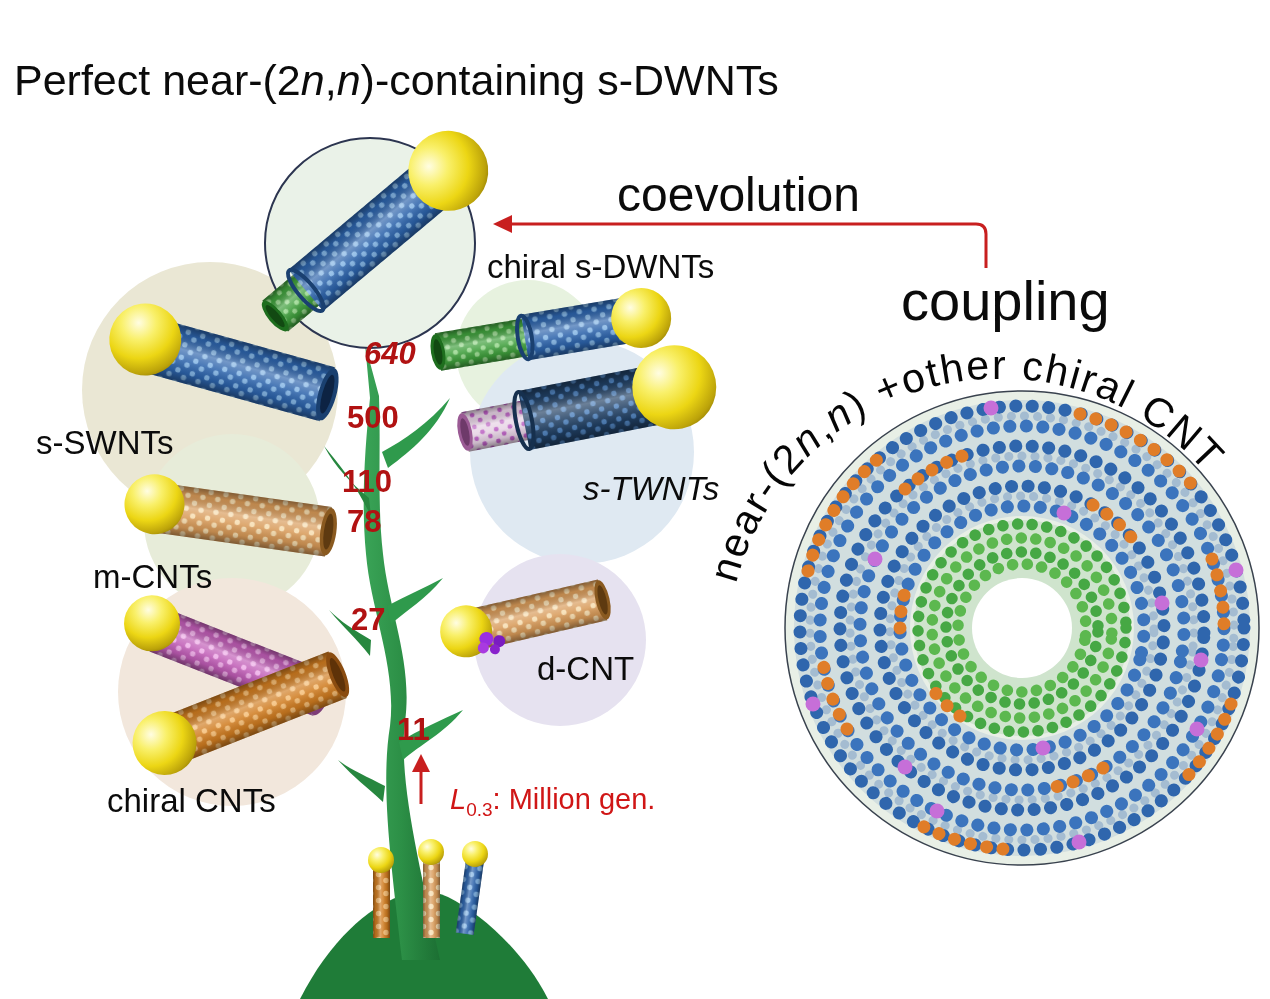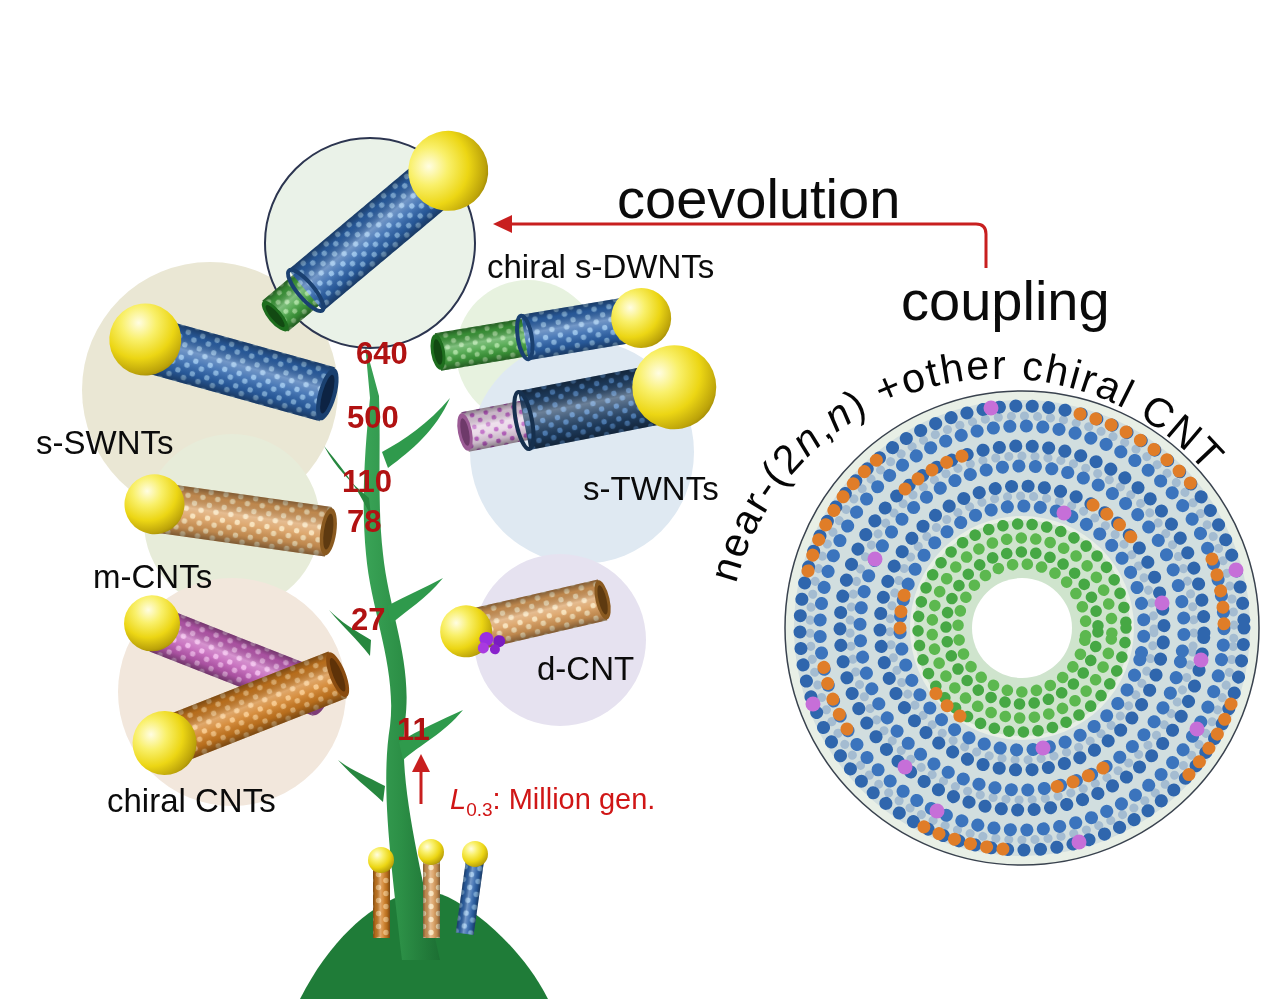--- a/index.html
+++ b/index.html
@@ -2,21 +2,21 @@
 <html><head>
 <meta charset="utf-8">
 <style>
   html,body{margin:0;padding:0;background:#fff;}
   .canvas{position:relative;width:1270px;height:999px;background:#ffffff;overflow:hidden;
           font-family:"Liberation Sans",sans-serif;}
   .canvas svg.art{position:absolute;left:0;top:0;}
   .lbl{position:absolute;color:#0b0b0b;white-space:nowrap;line-height:1.05;}
   .title{left:14px;top:58px;font-size:43px;}
   .it{font-style:italic;}
-  .coevolution{left:617px;top:170px;font-size:56px;}
+  .coevolution{left:617px;top:170px;font-size:48px;}
   .coupling{left:901px;top:272px;font-size:56px;}
   .tube-label{font-size:33px;}
   .num{position:absolute;color:#b11212;font-weight:bold;font-size:31px;white-space:nowrap;line-height:1;}
   .gen-caption{position:absolute;left:450px;top:783px;color:#d01616;font-size:29px;white-space:nowrap;}
   .gen-caption .var{font-style:italic;}
   .gen-caption sub{font-size:19px;}
   .curvedText{font-family:"Liberation Sans",sans-serif;font-size:41px;letter-spacing:2px;fill:#050505;}
 </style>
 </head>
 <body>
@@ -270,32 +270,35 @@
     </g>
   </g>
 
   <text class="curvedText">
     <textPath href="#curveArc" startOffset="0">
       <tspan>near-(2</tspan><tspan font-style="italic">n</tspan><tspan>,</tspan><tspan font-style="italic">n</tspan><tspan>) +other chiral CNT</tspan>
     </textPath>
   </text>
 </svg>
 
+<div class="lbl title">
+  <span>Perfect near-(2</span><span class="it">n</span><span>,</span><span class="it">n</span><span>)-containing s-DWNTs</span>
+</div>
 
 <div class="lbl coevolution">coevolution</div>
 <div class="lbl coupling">coupling</div>
 
 <div class="lbl tube-label" style="left:487px;top:250px;">chiral s-DWNTs</div>
 <div class="lbl tube-label" style="left:36px;top:410px;margin-top:16px;">s-SWNTs</div>
 <div class="lbl tube-label" style="left:93px;top:560px;text-align:right;">m-CNTs</div>
 <div class="lbl tube-label" style="left:107px;top:784px;">chiral CNTs</div>
-<div class="lbl tube-label" style="left:583px;top:472px;">s-TWNTs</div>
+<div class="lbl tube-label" style="left:583px;top:472px;font-style:italic;">s-TWNTs</div>
 <div class="lbl tube-label" style="left:531px;top:652px;margin-left:6px;">d-CNT</div>
 
-<div class="num" style="left:356px;top:338px;">640</div>
+<div class="num" style="left:364px;top:338px;font-style:italic;">640</div>
 <div class="num" style="left:347px;top:402px;">500</div>
 <div class="num" style="left:342px;top:466px;">110</div>
 <div class="num" style="left:347px;top:506px;">78</div>
 <div class="num" style="left:351px;top:604px;">27</div>
 <div class="num" style="left:397px;top:714px;">11</div>
 
 <div class="gen-caption">
   <span class="var">L</span><sub>0.3</sub><span>: Million gen.</span>
 </div>
 

